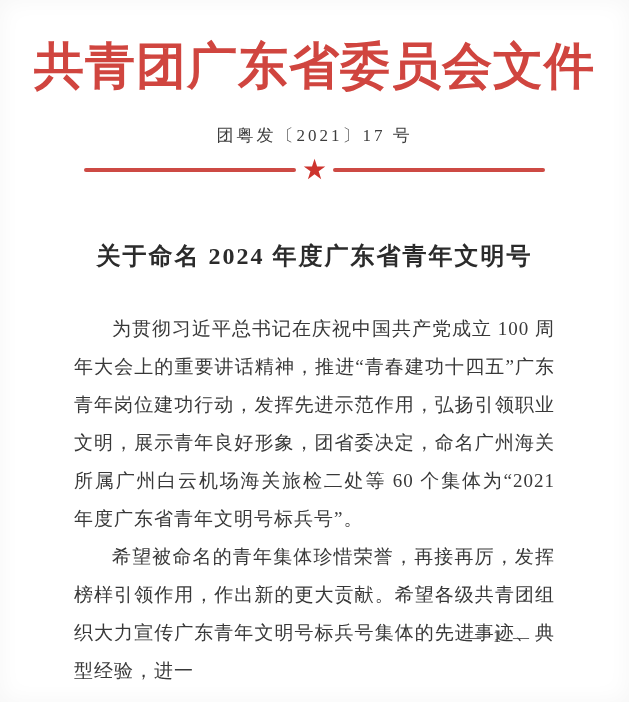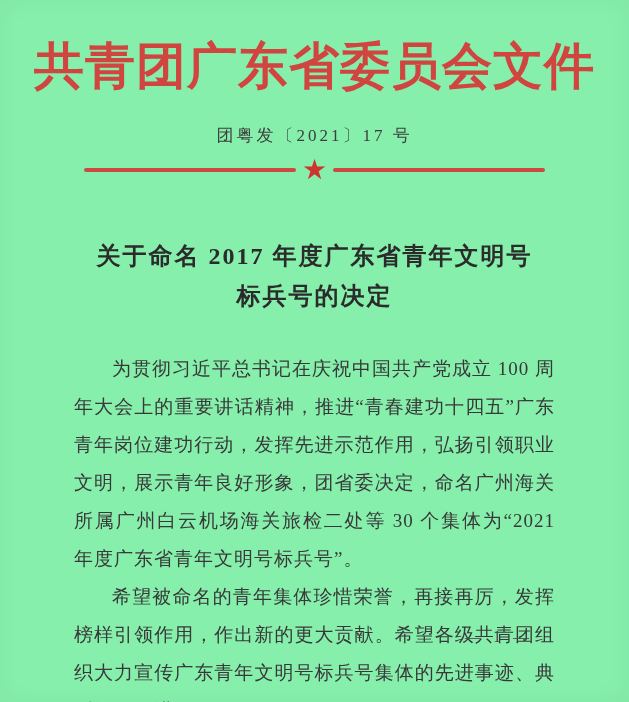--- a/index.html
+++ b/index.html
@@ -6,21 +6,21 @@
     margin: 0;
     padding: 0;
     background: #e9e9e9;
     font-family: "Liberation Serif", serif;
   }
   .page {
     position: relative;
     width: 629px;
     height: 702px;
     margin: 0 auto;
-    background: #86efac;
+    background: #ffffff;
     overflow: hidden;
     box-shadow: inset 0 0 24px rgba(0,0,0,0.04);
   }
   .header-org-title {
     margin-top: 38px;
     text-align: center;
     font-size: 50px;
     font-weight: bold;
     letter-spacing: 1px;
     color: #d0453f;
@@ -93,24 +93,23 @@
 
   <div class="doc-number">团粤发〔2021〕17 号</div>
 
   <div class="red-divider">
     <div class="line"></div>
     <div class="star">★</div>
     <div class="line"></div>
   </div>
 
   <div class="doc-title">
-    <div>关于命名 2017 年度广东省青年文明号</div>
-    <div>标兵号的决定</div>
+    <div>关于命名 2024 年度广东省青年文明号</div>
   </div>
 
   <div class="doc-body">
-    <p>为贯彻习近平总书记在庆祝中国共产党成立 100 周年大会上的重要讲话精神，推进“青春建功十四五”广东青年岗位建功行动，发挥先进示范作用，弘扬引领职业文明，展示青年良好形象，团省委决定，命名广州海关所属广州白云机场海关旅检二处等 30 个集体为“2021 年度广东省青年文明号标兵号”。</p>
+    <p>为贯彻习近平总书记在庆祝中国共产党成立 100 周年大会上的重要讲话精神，推进“青春建功十四五”广东青年岗位建功行动，发挥先进示范作用，弘扬引领职业文明，展示青年良好形象，团省委决定，命名广州海关所属广州白云机场海关旅检二处等 60 个集体为“2021 年度广东省青年文明号标兵号”。</p>
     <p>希望被命名的青年集体珍惜荣誉，再接再厉，发挥榜样引领作用，作出新的更大贡献。希望各级共青团组织大力宣传广东青年文明号标兵号集体的先进事迹、典型经验，进一</p>
   </div>
 
   <div class="page-number">— 1 —</div>
 
 </div>
 
 </body></html>

